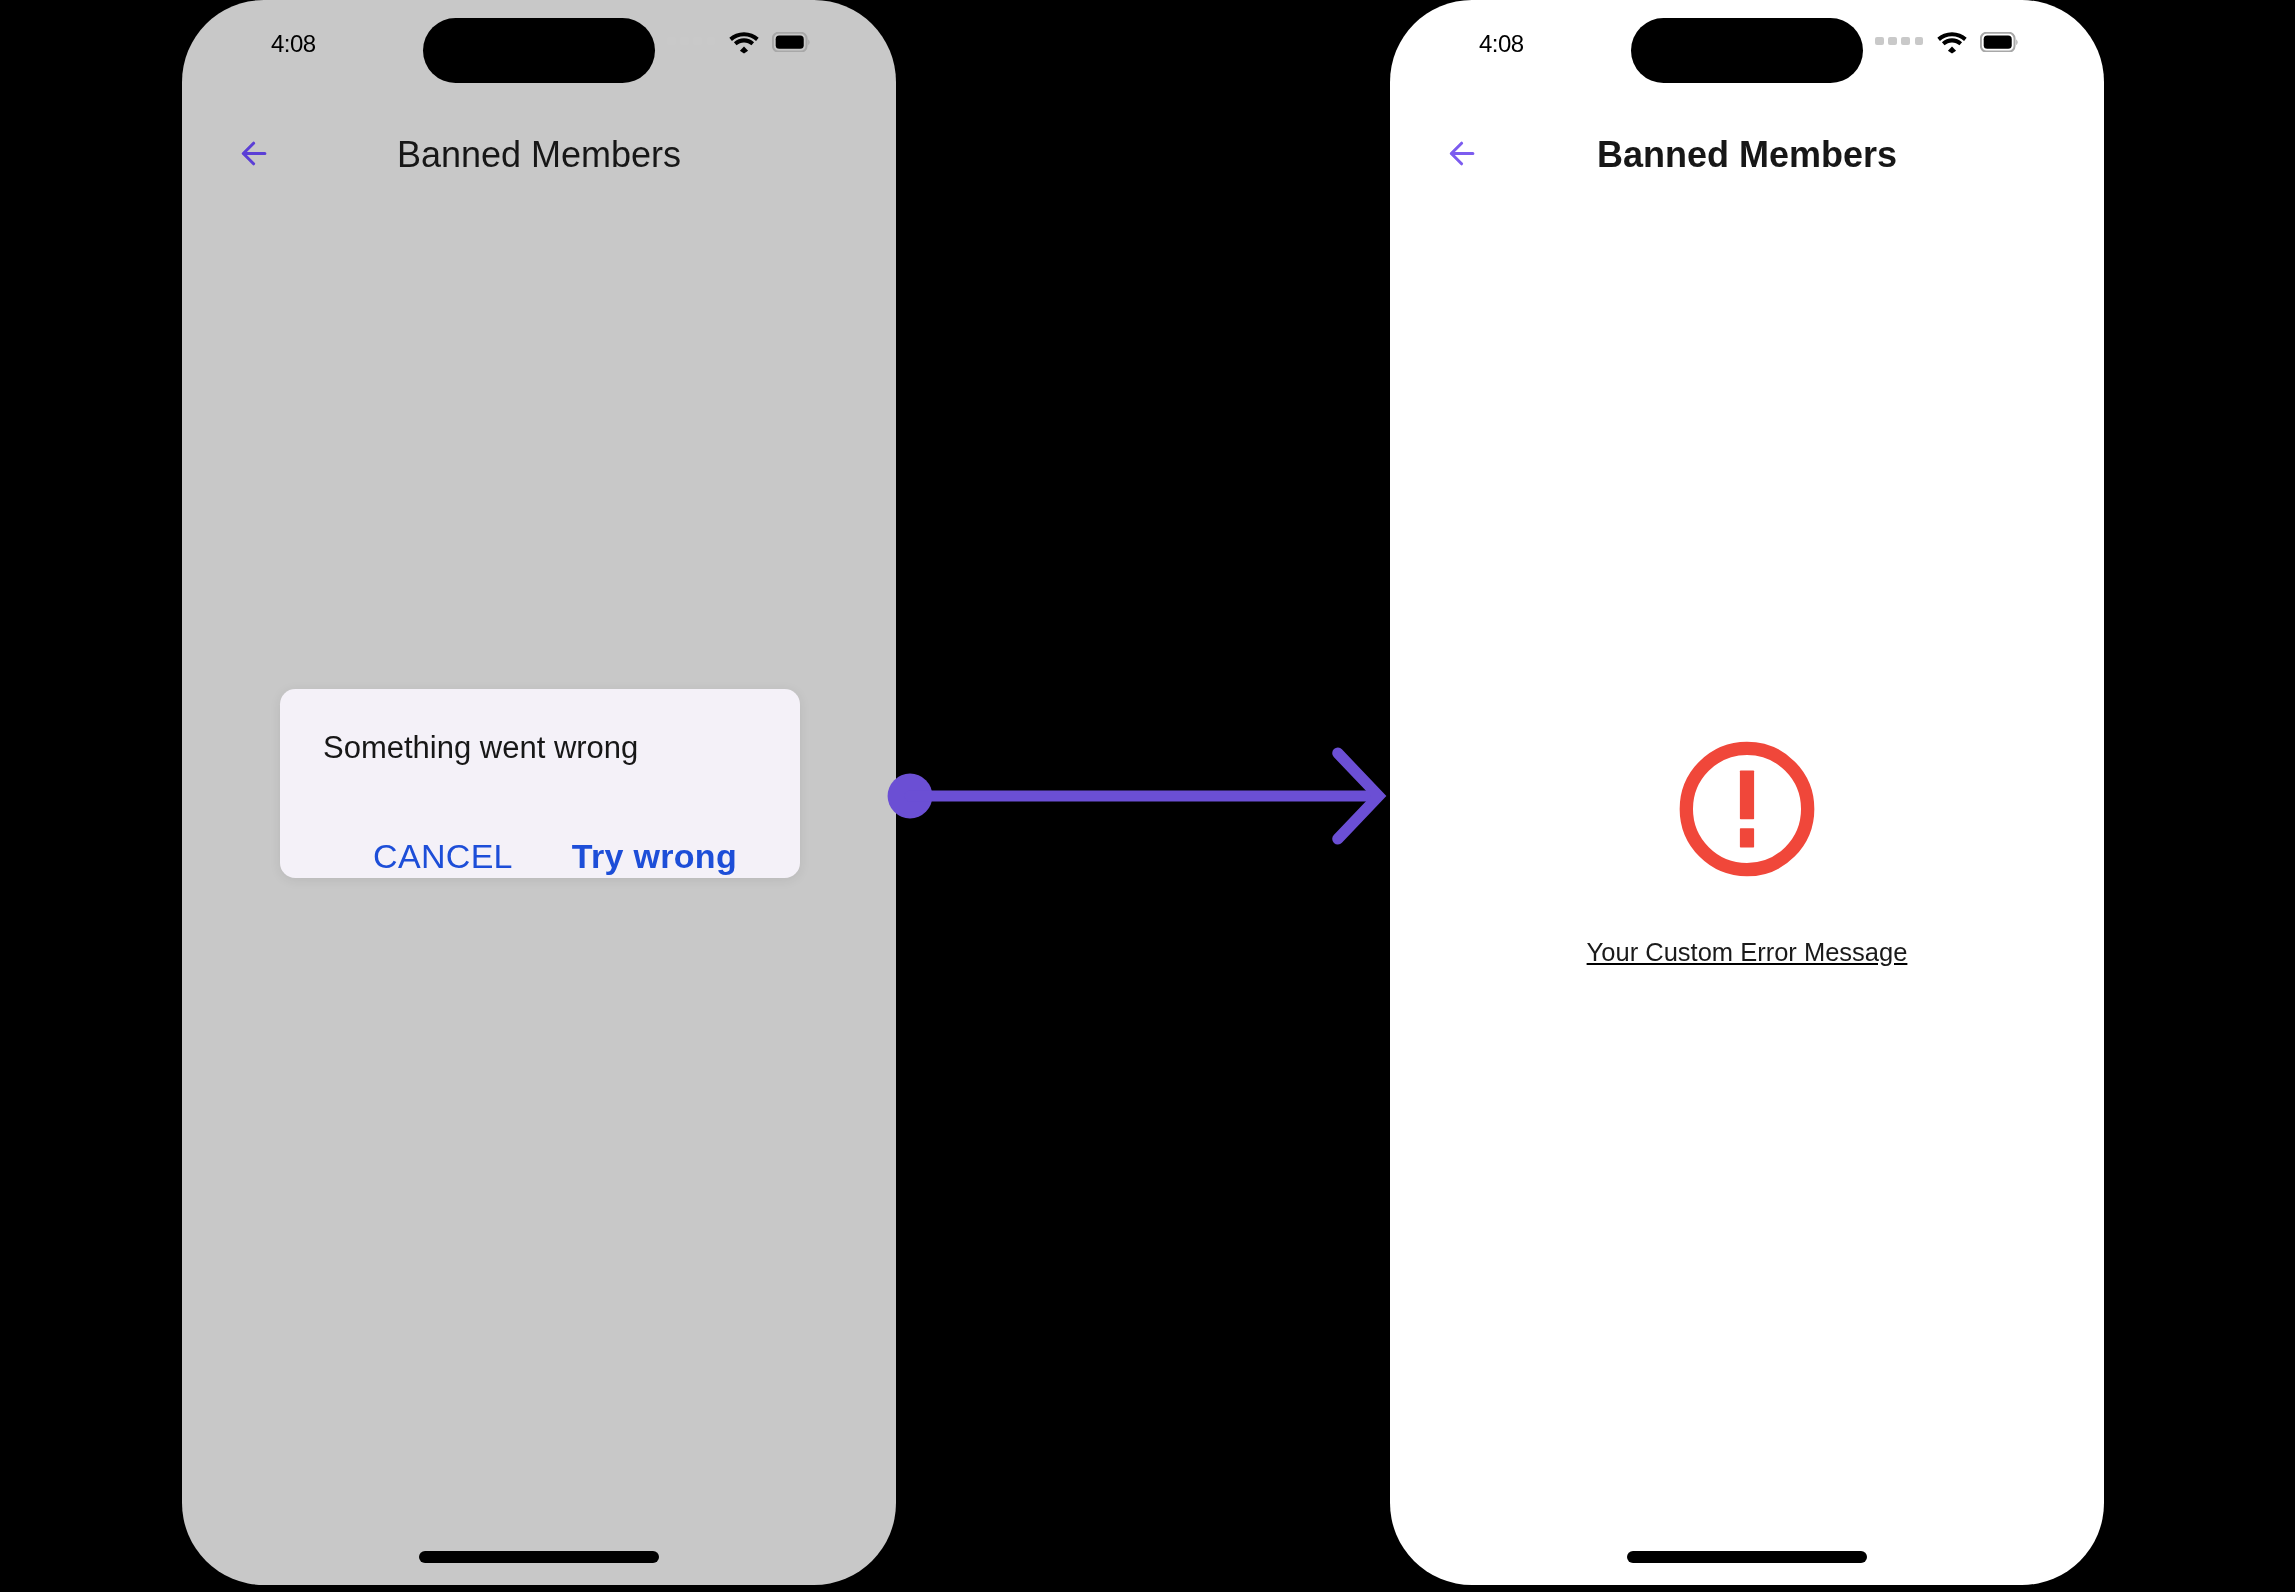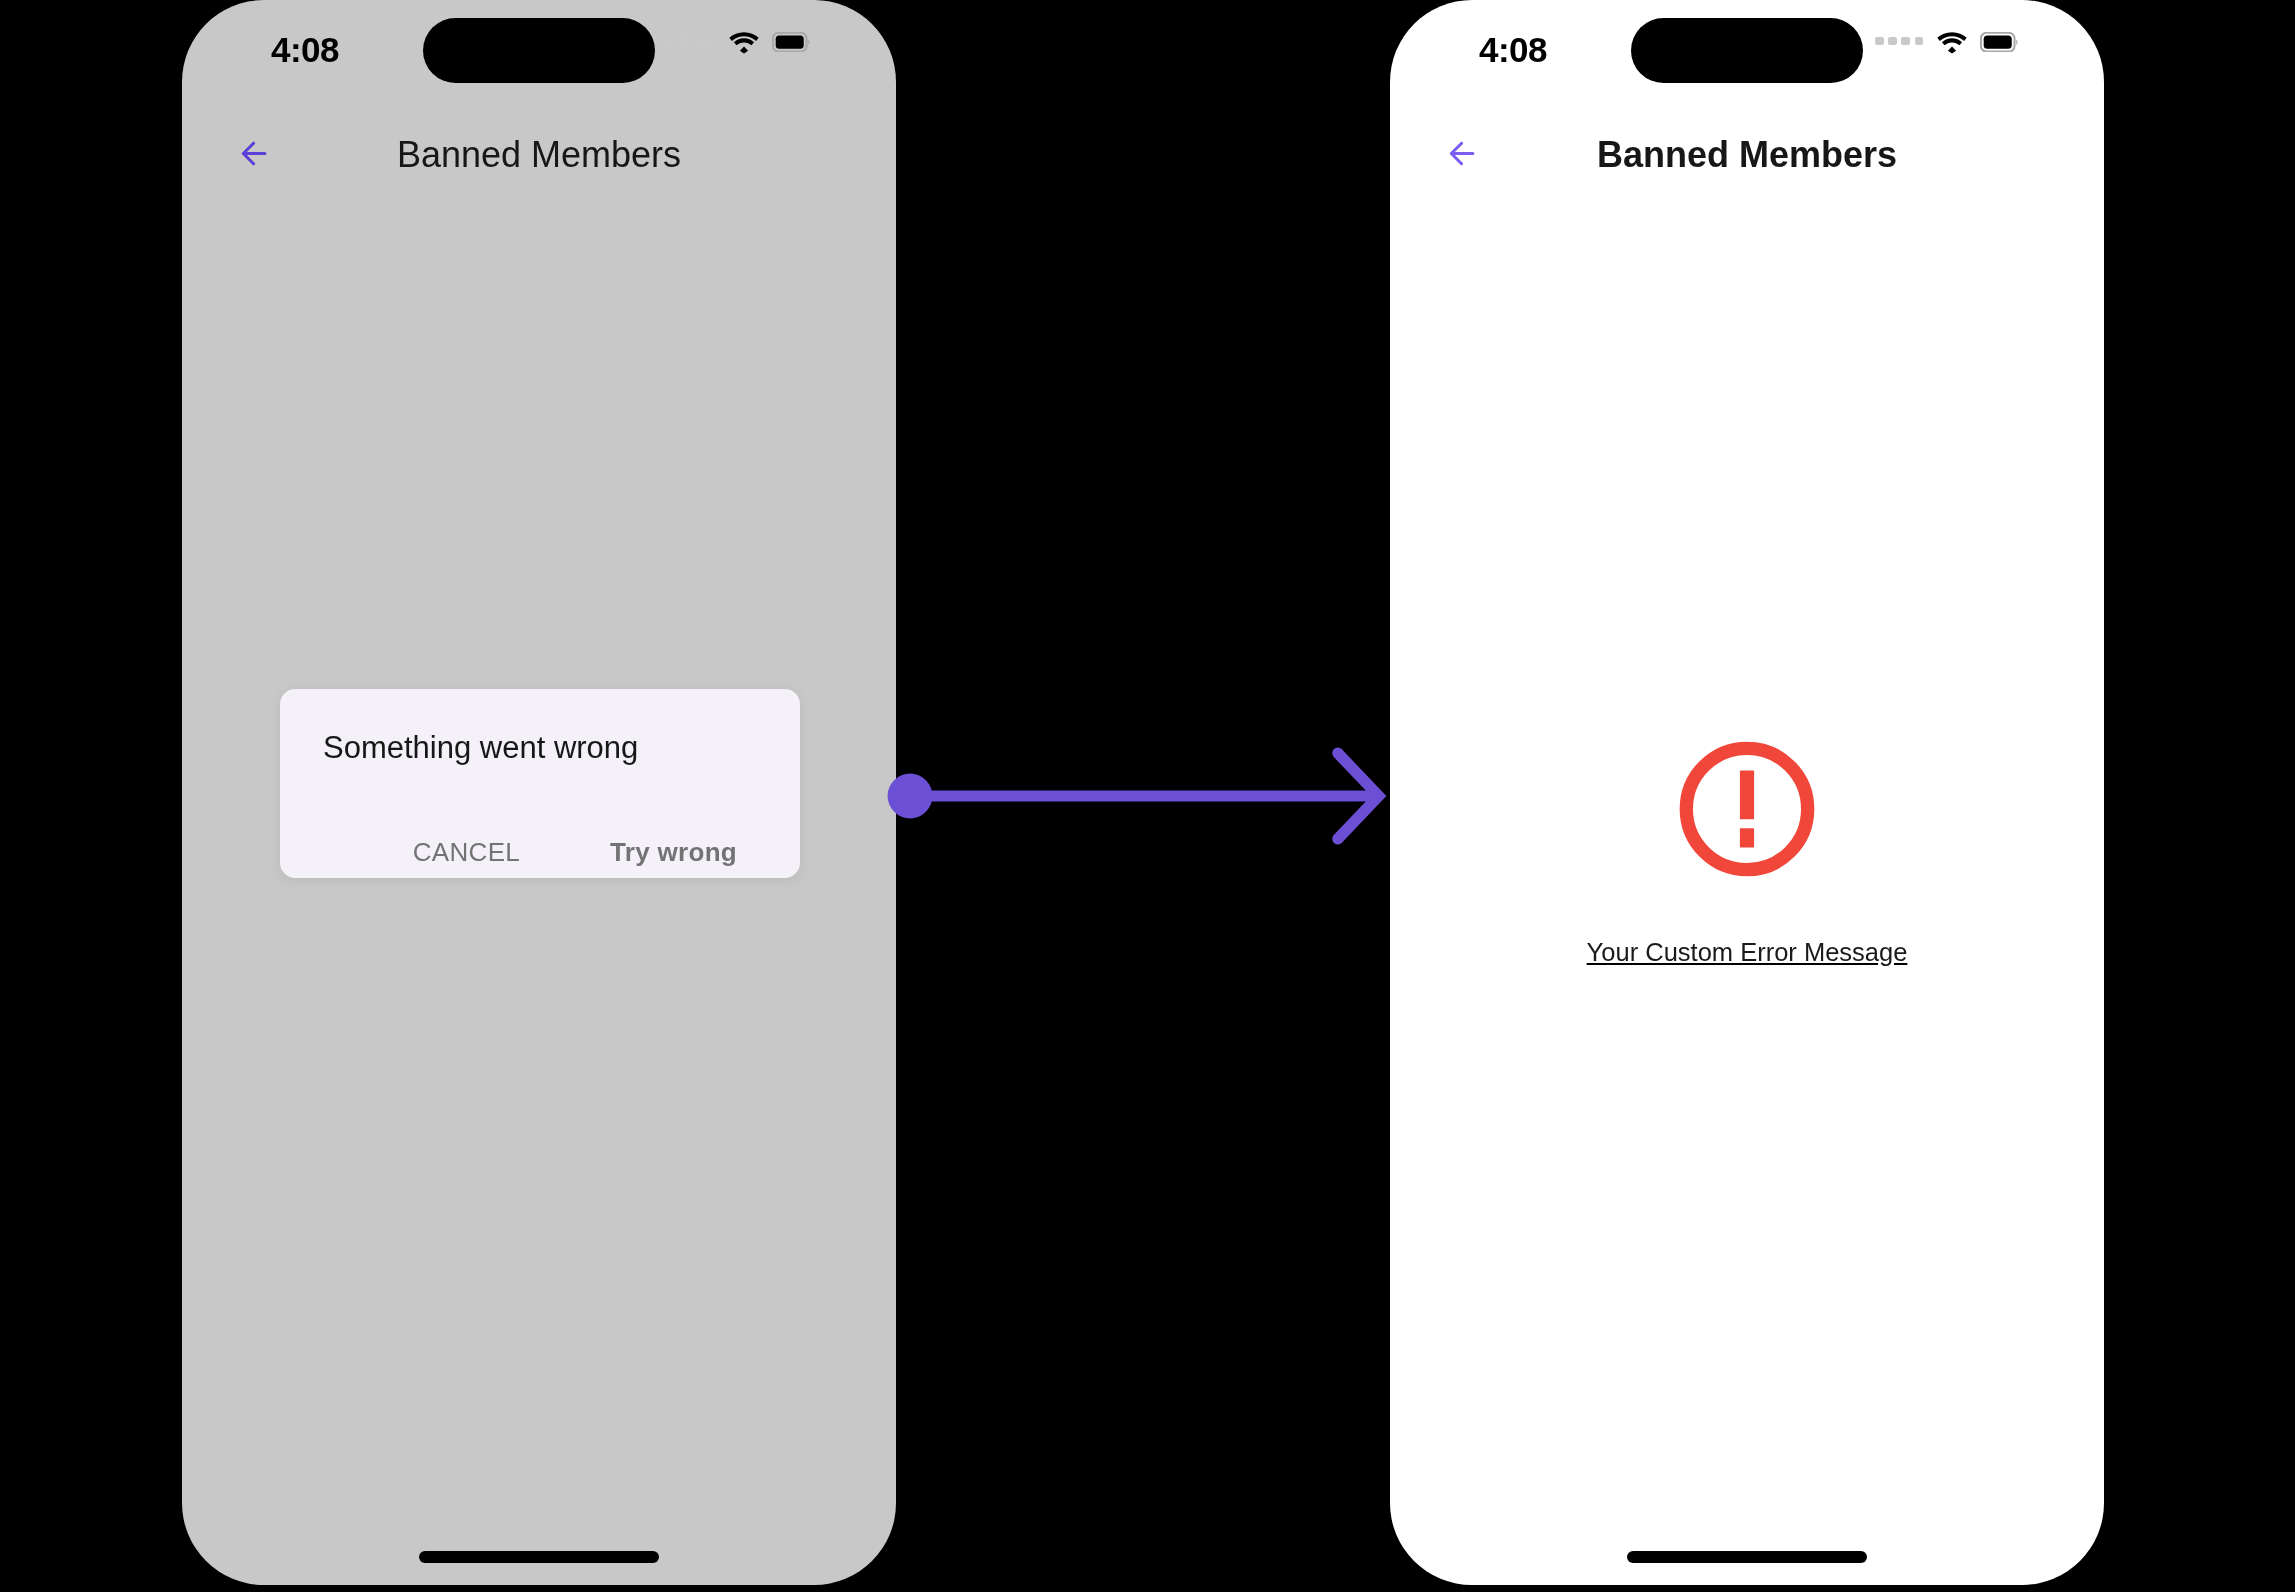--- a/index.html
+++ b/index.html
@@ -40,22 +40,22 @@
     position: absolute;
     top: 0;
     left: 0;
     right: 0;
     height: 102px;
   }
   .status-time {
     position: absolute;
     left: 89px;
     top: 30px;
-    font-size: 35px;
-    font-weight: bold;
+    font-size: 24px;
+    font-weight: normal;
     color: #000;
     letter-spacing: -0.5px;
   }
   .dynamic-island {
     position: absolute;
     left: 50%;
     transform: translateX(-50%);
     top: 18.4px;
     width: 232px;
     height: 65px;
@@ -133,29 +133,28 @@
   }
   .dialog-actions {
     position: absolute;
     right: 63px;
     top: 148px;
     display: flex;
     align-items: center;
     gap: 59px;
   }
   .dialog-btn {
-    font-size: 26px;
-    color: #737373;
+    font-size: 34px;
+    color: #1d4ed8;
     background: none;
     border: none;
     padding: 0;
     cursor: pointer;
     font-family: inherit;
     letter-spacing: 0.3px;
-    margin-left: 31px;
   }
   .dialog-btn.cancel { font-weight: 500; }
   .dialog-btn.retry { font-weight: bold; }
 
   
   .error-state {
     position: absolute;
     left: 0;
     right: 0;
     top: 735px;

